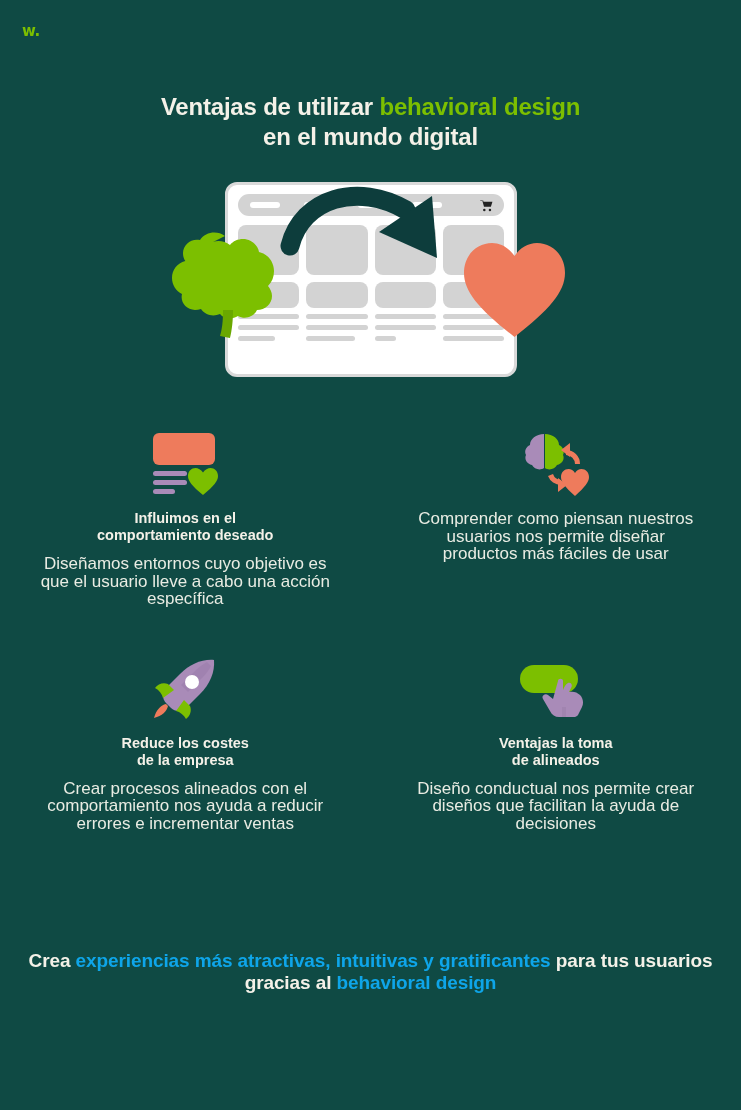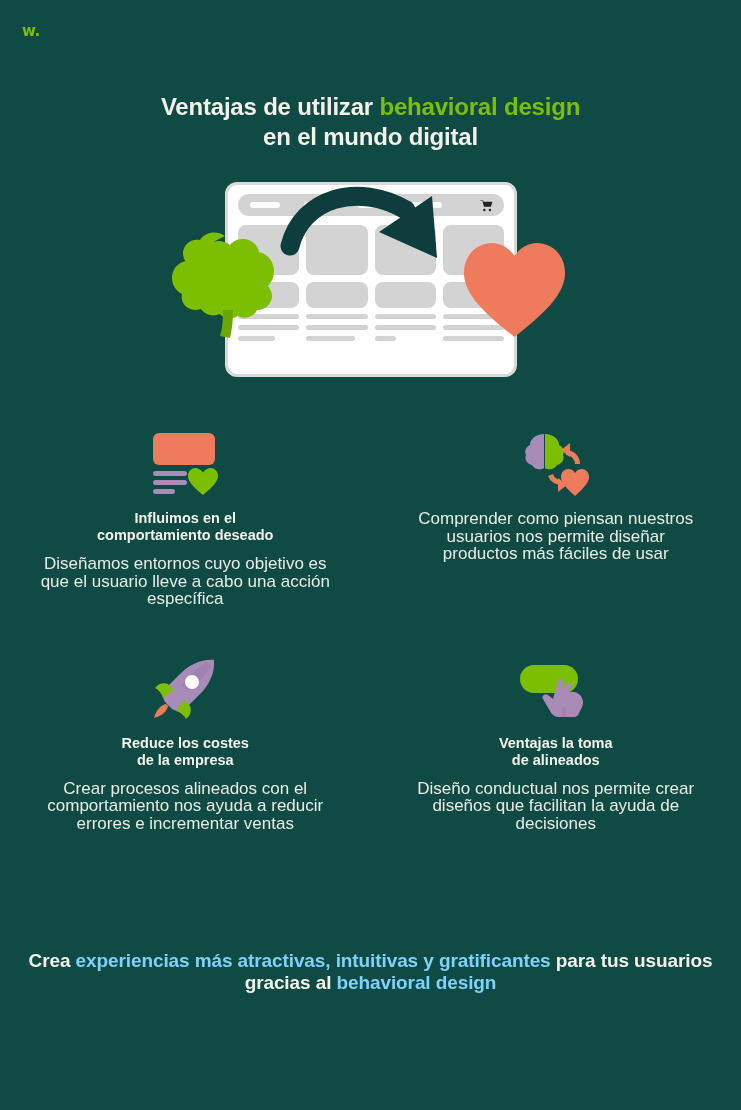--- a/index.html
+++ b/index.html
@@ -191,21 +191,21 @@
     left: 0;
     top: 950px;
     width: 741px;
     text-align: center;
     font-size: 19px;
     font-weight: bold;
     line-height: 22px;
     color: #f4f1e8;
     letter-spacing: -0.1px;
   }
-  .closing .accent { color: #7dd3fc; }
+  .closing .accent { color: #0ea5e9; }
 </style>
 </head>
 <body>
 
 <div class="page">
 
   <div class="logo">
     <div class="logo-text">w.</div>
   </div>
 

